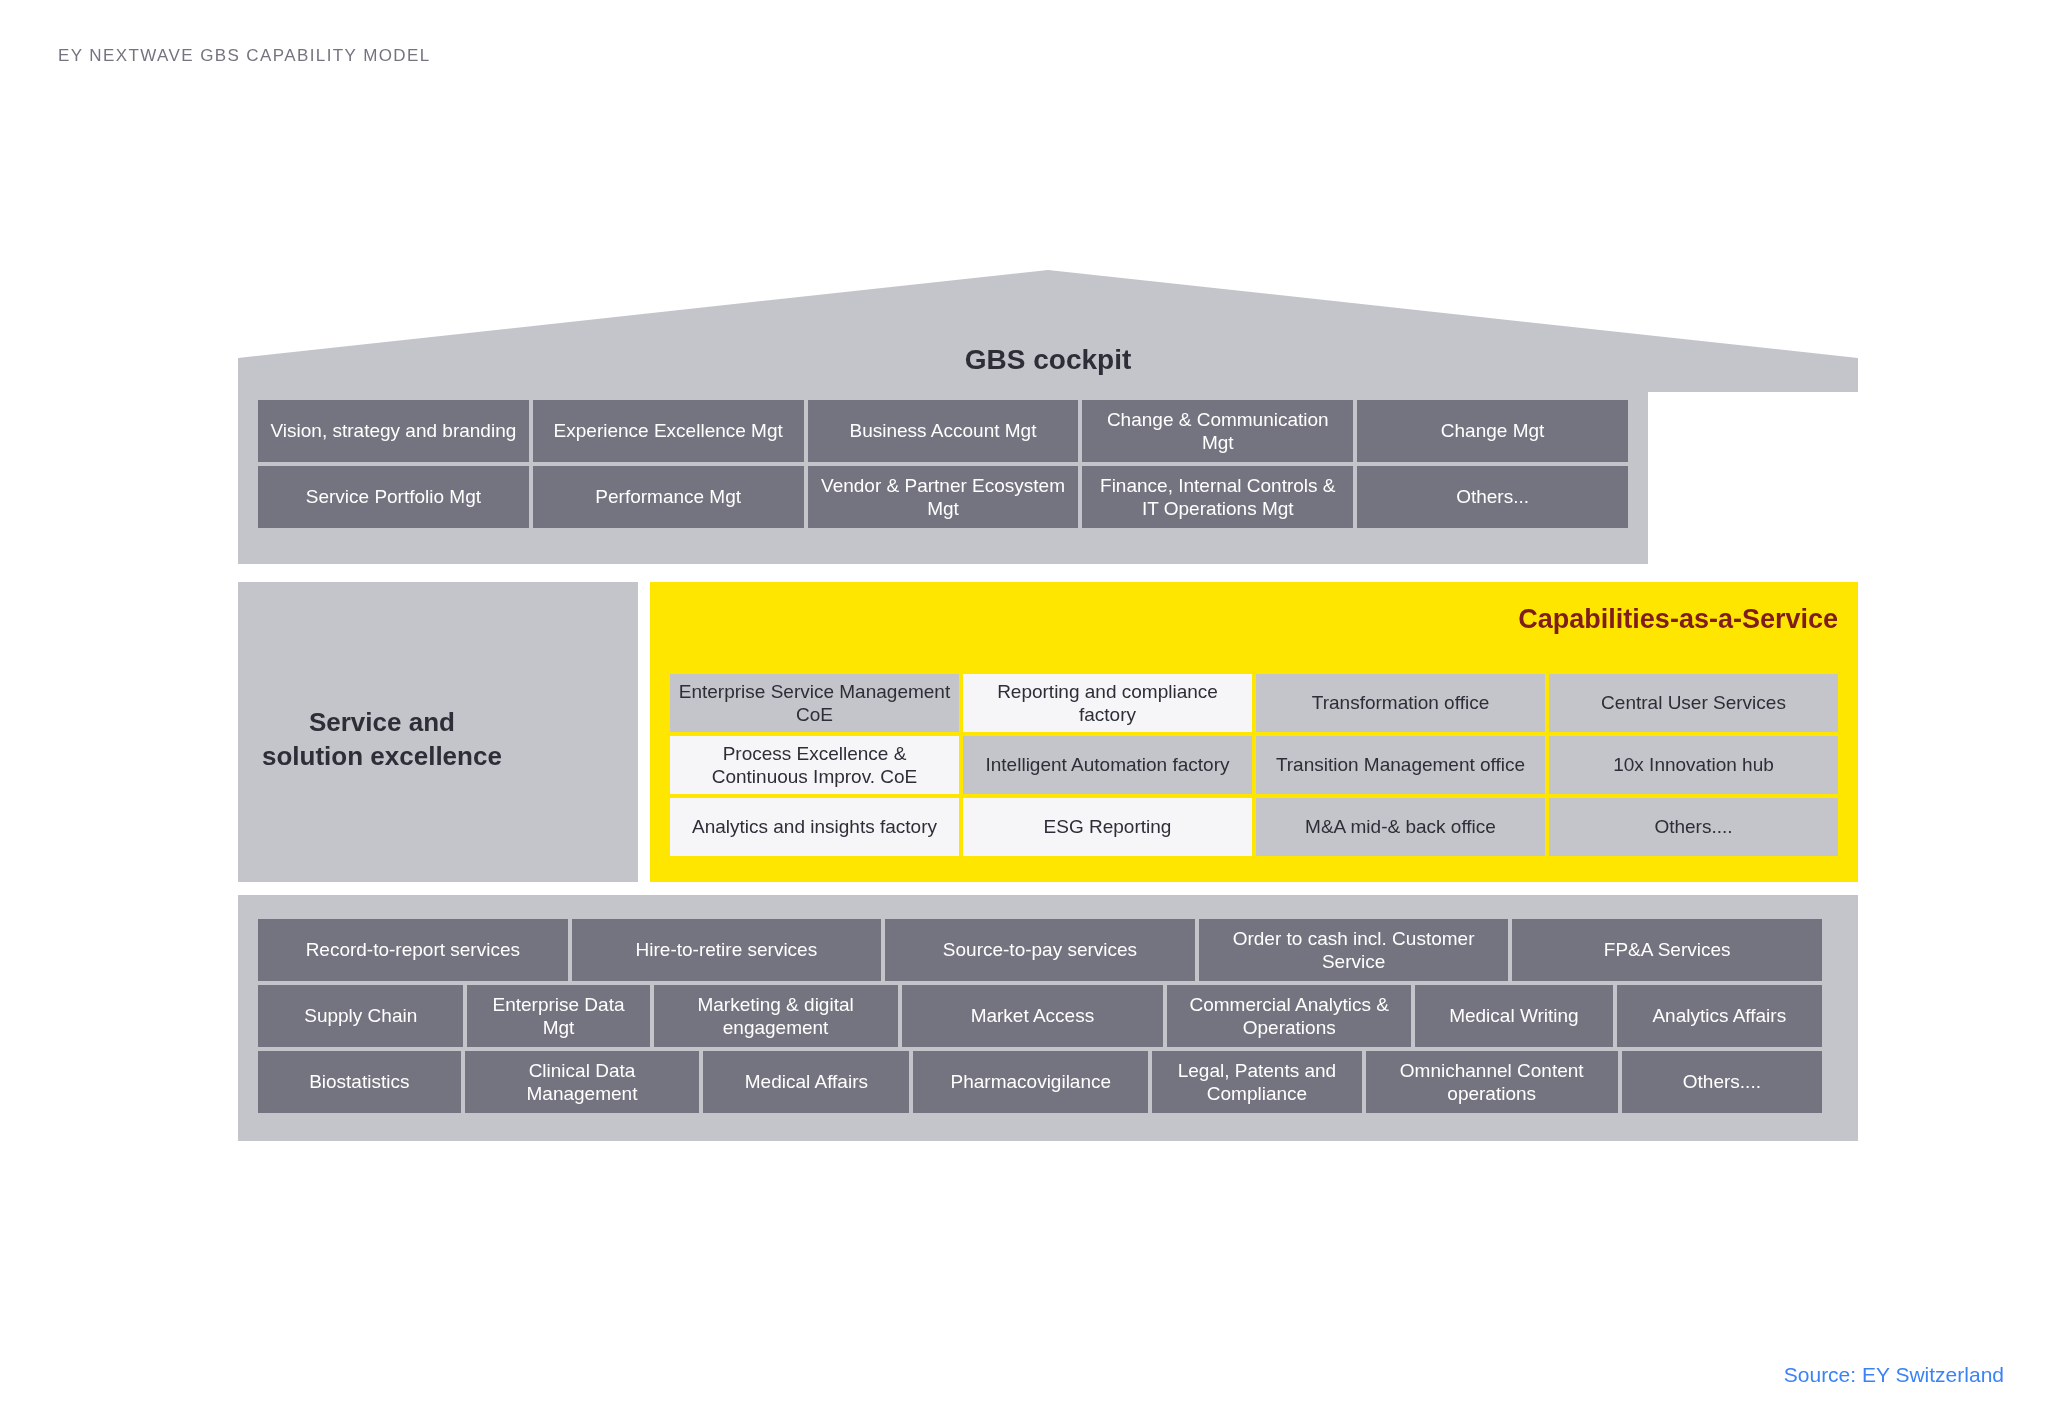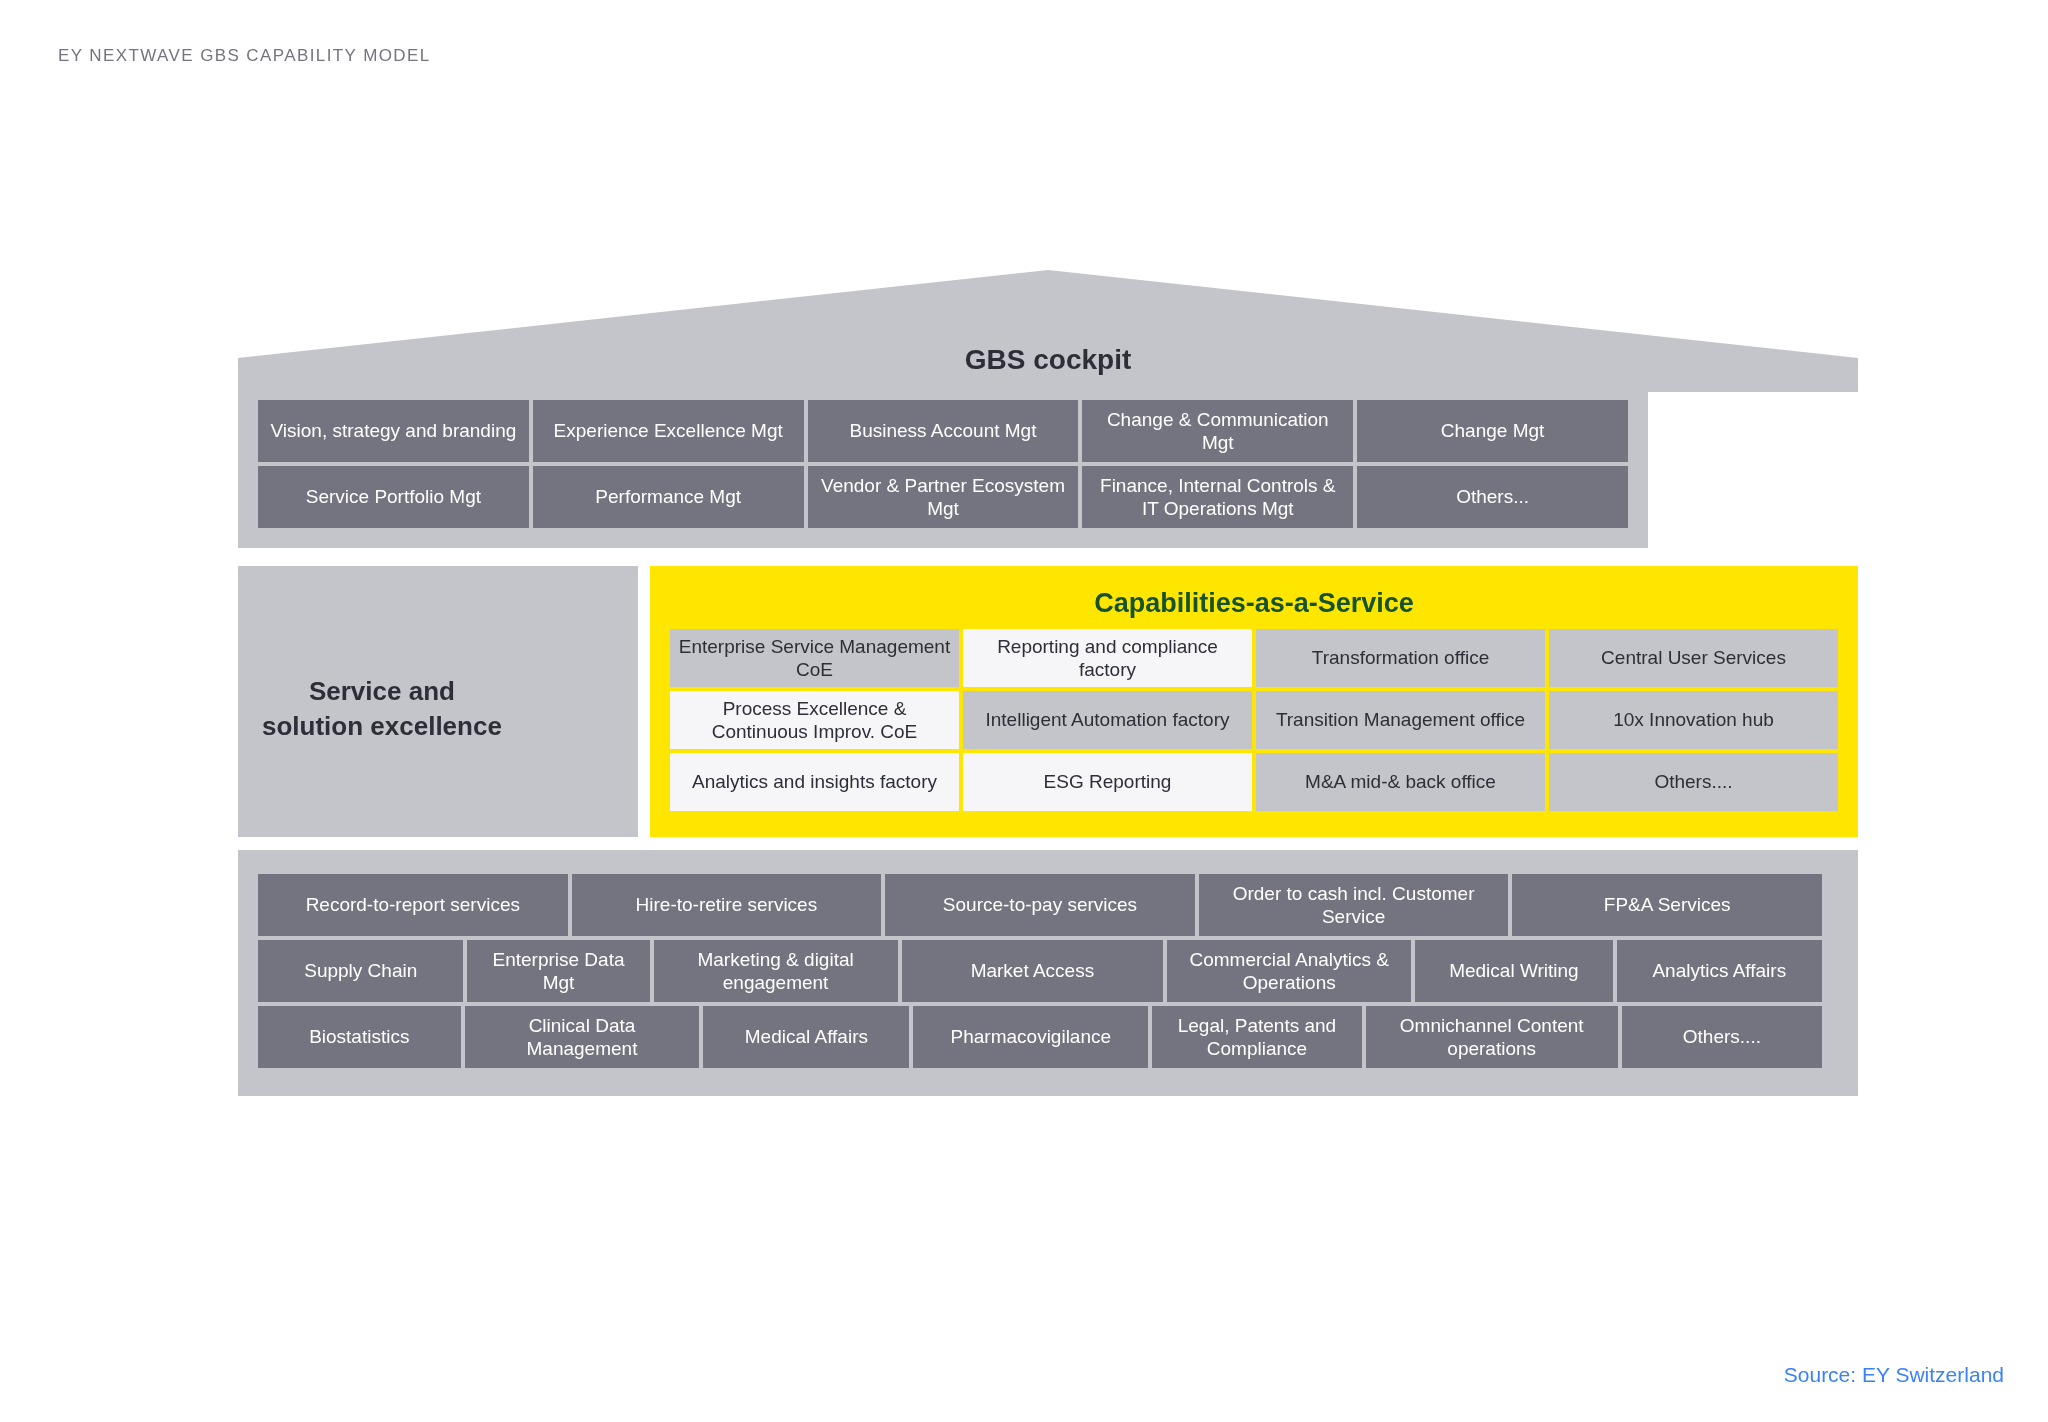--- a/index.html
+++ b/index.html
@@ -59,21 +59,21 @@
     text-align: center;
     font-size: 28px;
     font-weight: 700;
     color: #2e2e38;
   }
 
   
   .cockpit {
     width: 1410px;
     background: #c3c5ca;
-    padding: 12px 20px 20px 20px;
+    padding: 12px 20px 36px 20px;
     box-sizing: border-box;
     margin-top: -2px;
   }
   .row {
     display: flex;
     gap: 4px;
     margin-bottom: 4px;
   }
   .row:last-child { margin-bottom: 0; }
 
@@ -134,25 +134,25 @@
     text-align: center;
   }
 
   .caas {
     flex: 1;
     background: #ffe600;
     box-sizing: border-box;
     padding: 22px 20px 26px 20px;
   }
   .caas-title {
-    text-align: center;
+    text-align: right;
     font-size: 27px;
     font-weight: 700;
-    color: #14532d;
-    margin-bottom: 10px;
+    color: #7f1d1d;
+    margin-bottom: 39px;
   }
   .caas .cell {
     color: #2e2e38;
     font-size: 19px;
     height: 58px;
   }
   .cell.grey-light { background: #c3c5ca; }
   .cell.white      { background: #f6f6f8; }
 
   

